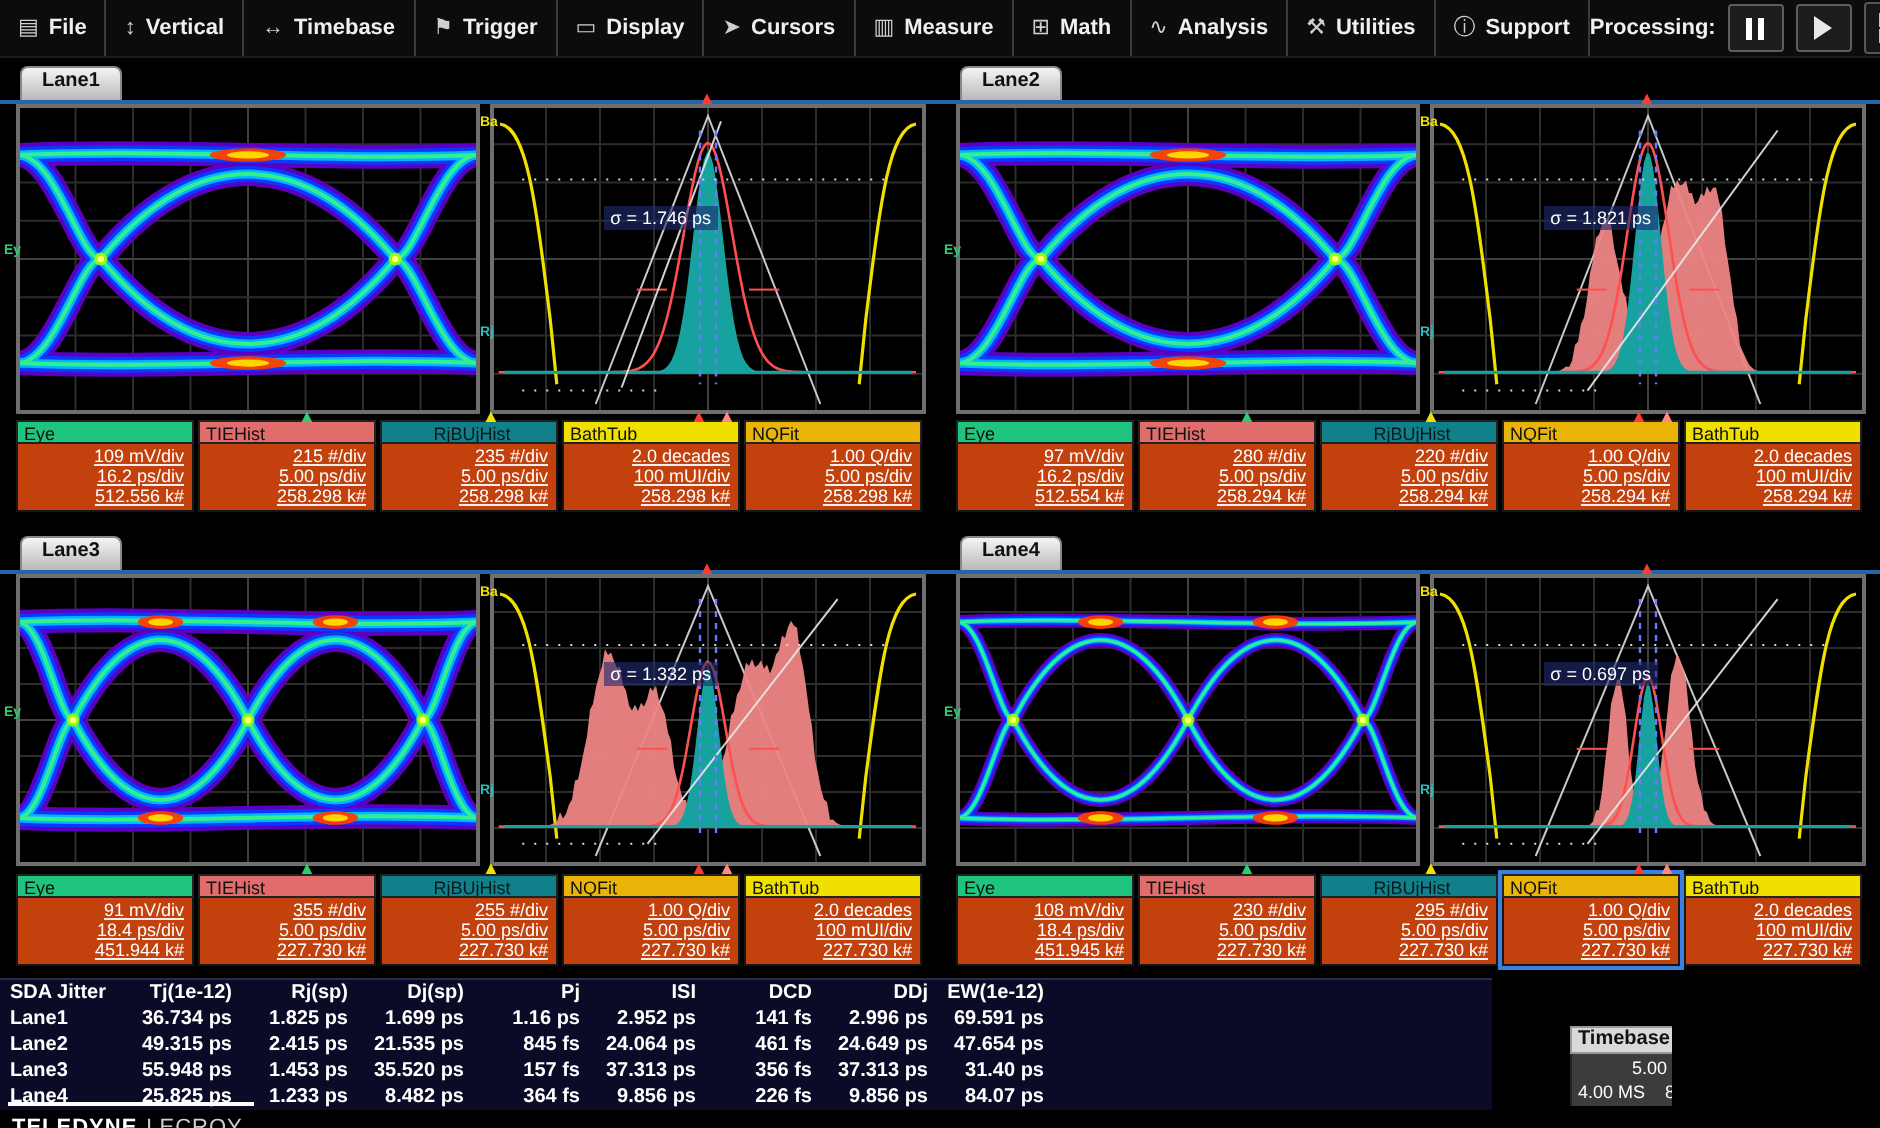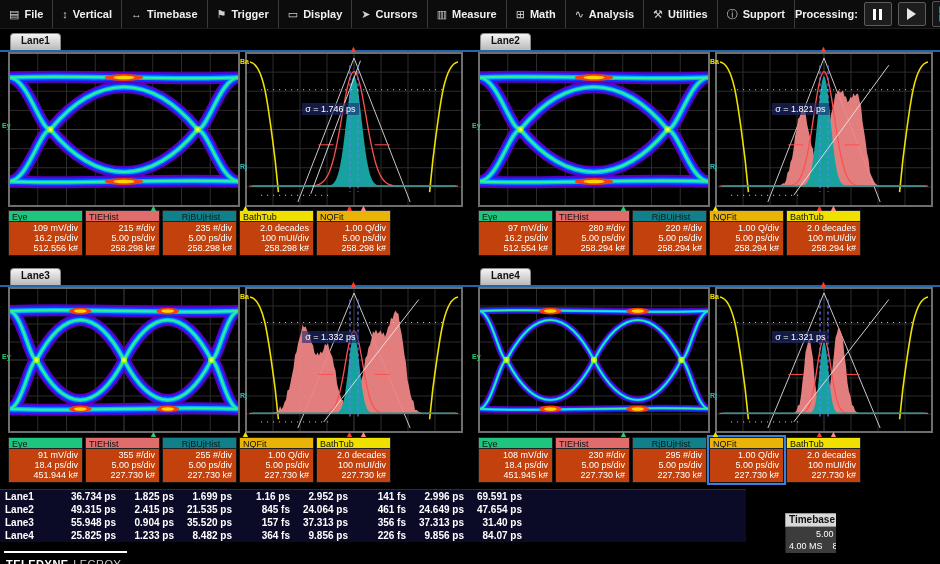--- a/index.html
+++ b/index.html
@@ -39,21 +39,21 @@
   .plot svg{display:block;}
   .trace-tag{position:absolute;font-size:7px;font-weight:bold;line-height:1;z-index:2;}
   .sigma-label{position:absolute;font-size:9px;color:#fff;background:rgba(30,42,110,0.62);
                padding:1px 3px;white-space:nowrap;z-index:2;}
   .marker{position:absolute;font-size:9px;line-height:1;z-index:2;}
 
   
   .desc-row{position:absolute;left:0;display:flex;gap:2px;}
   .row1 .desc-row{top:177px;}
   .row2 .desc-row{top:169px;}
-  .desc-box{width:75px;box-sizing:border-box;}
+  .desc-box{width:89px;box-sizing:border-box;text-decoration:underline;}
   .desc-head{height:12px;font-size:9px;color:#101010;padding:1px 0 0 3px;box-sizing:border-box;
              border:1px solid #222;white-space:nowrap;overflow:hidden;}
   .desc-body{background:#c2410c;border:1px solid #161616;border-top:none;padding:1px 4px 2px 0;}
   .desc-body div{font-size:9px;line-height:10px;color:#fff;text-align:right;white-space:nowrap;}
   .desc-box.selected{outline:2px solid #3c7fe0;}
   .c-eye{background:#1fc47e;} .c-tiehist{background:#e06c6c;} .c-rjbujhist{background:#12808a;color:#041b1e;text-align:center;}
   .c-nqfit{background:#eab308;} .c-bathtub{background:#f0e000;}
 
   
   #jitter-table{position:absolute;left:0;top:489px;width:746px;background:#0b0b28;
@@ -169,20 +169,31 @@
 
       </div>
 
     </div>
   </div>
 
   <div class="blue-line" style="top:50px"></div>
   <div class="blue-line" style="top:285px"></div>
 
   <div id="jitter-table">
+      <div class="jt-row jt-header">
+        <div class="jt-name">SDA Jitter</div>
+        <div class="jt-cell">Tj(1e-12)</div>
+        <div class="jt-cell">Rj(sp)</div>
+        <div class="jt-cell">Dj(sp)</div>
+        <div class="jt-cell">Pj</div>
+        <div class="jt-cell">ISI</div>
+        <div class="jt-cell">DCD</div>
+        <div class="jt-cell">DDj</div>
+        <div class="jt-cell">EW(1e-12)</div>
+      </div>
       <div class="jt-row">
         <div class="jt-name">Lane1</div>
         <div class="jt-cell">36.734 ps</div>
         <div class="jt-cell">1.825 ps</div>
         <div class="jt-cell">1.699 ps</div>
         <div class="jt-cell">1.16 ps</div>
         <div class="jt-cell">2.952 ps</div>
         <div class="jt-cell">141 fs</div>
         <div class="jt-cell">2.996 ps</div>
         <div class="jt-cell">69.591 ps</div>
@@ -194,21 +205,21 @@
         <div class="jt-cell">21.535 ps</div>
         <div class="jt-cell">845 fs</div>
         <div class="jt-cell">24.064 ps</div>
         <div class="jt-cell">461 fs</div>
         <div class="jt-cell">24.649 ps</div>
         <div class="jt-cell">47.654 ps</div>
       </div>
       <div class="jt-row">
         <div class="jt-name">Lane3</div>
         <div class="jt-cell">55.948 ps</div>
-        <div class="jt-cell">0.904 ps</div>
+        <div class="jt-cell">1.453 ps</div>
         <div class="jt-cell">35.520 ps</div>
         <div class="jt-cell">157 fs</div>
         <div class="jt-cell">37.313 ps</div>
         <div class="jt-cell">356 fs</div>
         <div class="jt-cell">37.313 ps</div>
         <div class="jt-cell">31.40 ps</div>
       </div>
       <div class="jt-row">
         <div class="jt-name">Lane4</div>
         <div class="jt-cell">25.825 ps</div>
@@ -780,21 +791,21 @@
           <circle cx="115" cy="72" r="3.2" fill="#9dff00" opacity="0.9"></circle>
           <circle cx="115" cy="72" r="1.6" fill="#ffff66"></circle>
           <circle cx="202.4" cy="72" r="3.2" fill="#9dff00" opacity="0.9"></circle>
           <circle cx="202.4" cy="72" r="1.6" fill="#ffff66"></circle>
           <rect x="0.5" y="0.5" width="229" height="143" fill="none" stroke="#6e6e6e"></rect>
         </svg>
       </div>
       <div class="plot jit-plot">
         <span class="trace-tag ba-tag" style="left:-6px;top:5px;color:#f0e000;">Ba</span>
         <span class="trace-tag rj-tag" style="left:-6px;top:72%;color:#2bbdbd;">Rj</span>
-        <span class="sigma-label" style="left: 26%; top: 30%;">σ = 1.321 ps</span>
+        <span class="sigma-label" style="left: 26%; top: 30%;">σ = 0.697 ps</span>
       <svg width="216" height="144" viewBox="0 0 216 144">
           <rect x="0" y="0" width="216" height="144" fill="#000"></rect>
           <line x1="27" y1="0" x2="27" y2="144" stroke="#2c2c2c" stroke-width="1"></line>
           <line x1="0" y1="18" x2="216" y2="18" stroke="#2c2c2c" stroke-width="1"></line>
           <line x1="54" y1="0" x2="54" y2="144" stroke="#2c2c2c" stroke-width="1"></line>
           <line x1="0" y1="36" x2="216" y2="36" stroke="#2c2c2c" stroke-width="1"></line>
           <line x1="81" y1="0" x2="81" y2="144" stroke="#2c2c2c" stroke-width="1"></line>
           <line x1="0" y1="54" x2="216" y2="54" stroke="#2c2c2c" stroke-width="1"></line>
           <line x1="108" y1="0" x2="108" y2="144" stroke="#404040" stroke-width="1"></line>
           <line x1="0" y1="72" x2="216" y2="72" stroke="#404040" stroke-width="1"></line>

